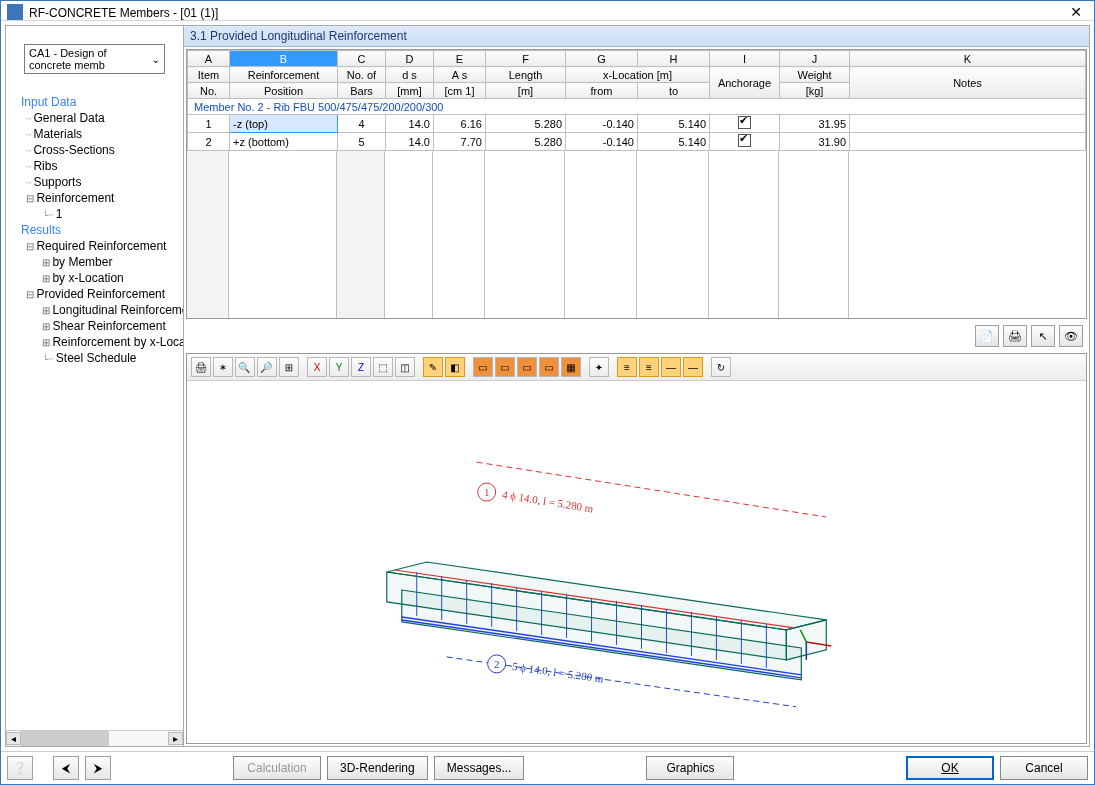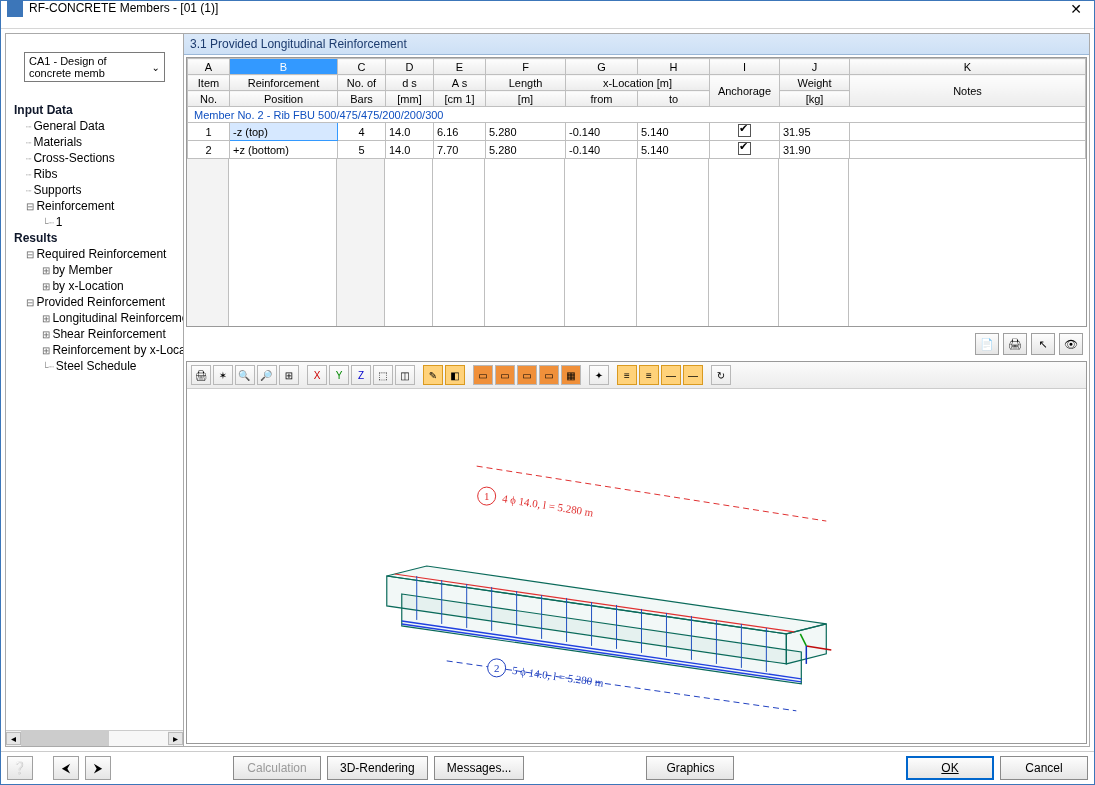--- a/index.html
+++ b/index.html
@@ -7,22 +7,22 @@
   font-family: "Segoe UI", Tahoma, sans-serif;
   font-size: 12px;
   background: #fff;
   overflow: hidden;
   width: 1095px;
   height: 785px;
 }
 .window { width: 1095px; height: 785px; border: 1px solid #3c76b9; display: flex; flex-direction: column; }
 .titlebar {
   background: #fff;
-  height: 28px;
-  display: flex; align-items: flex-start;
+  height: 20px;
+  display: flex; align-items: flex-end;
   padding: 0 6px;
   border-bottom: 1px solid #d6d6d6;
 }
 .titlebar .app-icon { width: 16px; height: 16px; background: #3c76b9; margin-right: 6px; display:inline-block; }
 .titlebar .title { flex: 1; font-size: 12px; }
 .titlebar .close { font-size:14px; padding:0 6px; cursor:pointer; }
 .menubar {
   height: 22px; display: flex; align-items: center; gap:2px; padding: 0 6px;
   border-bottom: 1px solid #d6d6d6;
 }
@@ -39,21 +39,21 @@
   border: 1px solid #7a7a7a; margin: 18px; padding: 2px 4px;
   display: flex; justify-content: space-between; align-items: center;
   background: #fff;
   font-size:11px;
 }
 .dropdown .chev { font-size: 10px; }
 .tree {
   flex: 1; padding: 2px 2px 2px 4px; font-size: 12px; overflow:auto;
 }
 .tree .node { padding: 1px 0 1px 4px; white-space: nowrap;}
-.tree .section { font-weight: bold; color:#0f172a; }
+.tree .section { font-weight: normal; color:#3b82f6;margin-left:7px; }
 .tree .indent1 { padding-left: 16px; }
 .tree .indent2 { padding-left: 32px; }
 .tree .toggle { color:#666; font-size:10px; margin-right:2px;}
 .tree .dotted { color:#888; font-size:9px; margin-right:2px;}
 .hscroll {
   height: 16px; display:flex; align-items:center; background:#f0f0f0; border-top:1px solid #ccc;
 }
 .hscroll .arrow { width:15px; text-align:center; background:#e6e6e6; border:1px solid #bbb; font-size:10px; cursor:pointer;}
 .hscroll .track { flex:1; background:#f7f7f7; height:100%; position:relative;}
 .hscroll .thumb { position:absolute; left:0; width:60%; height:100%; background:#ccc;}
@@ -73,21 +73,21 @@
 table.grid th, table.grid td {
   border: 1px solid #bfbfbf; padding: 1px 3px; overflow:hidden; white-space:nowrap;
   height:16px;
 }
 table.grid th {
   background: linear-gradient(#fdfdfd,#ececec); font-weight:normal; text-align:center;
 }
 th.col-letter { background: linear-gradient(#fdfdfd,#e6e6e6);}
 th.col-letter.active { background:#3399ff; color:#fff; }
 td.center{text-align:center;}
-td.right{}
+td.right{text-align:right;}
 .member-row td { color:#1050c0; font-size:11px; border-right:1px solid #bfbfbf;}
 .grid-filler {
   flex:1; border-top:none;
   display:flex;
 }
 .filler-col { border-right:1px solid #bfbfbf;}
 .grid-buttons {
   display:flex; justify-content:flex-end; padding:4px 6px; gap:4px;
 }
 .tool-btn {

